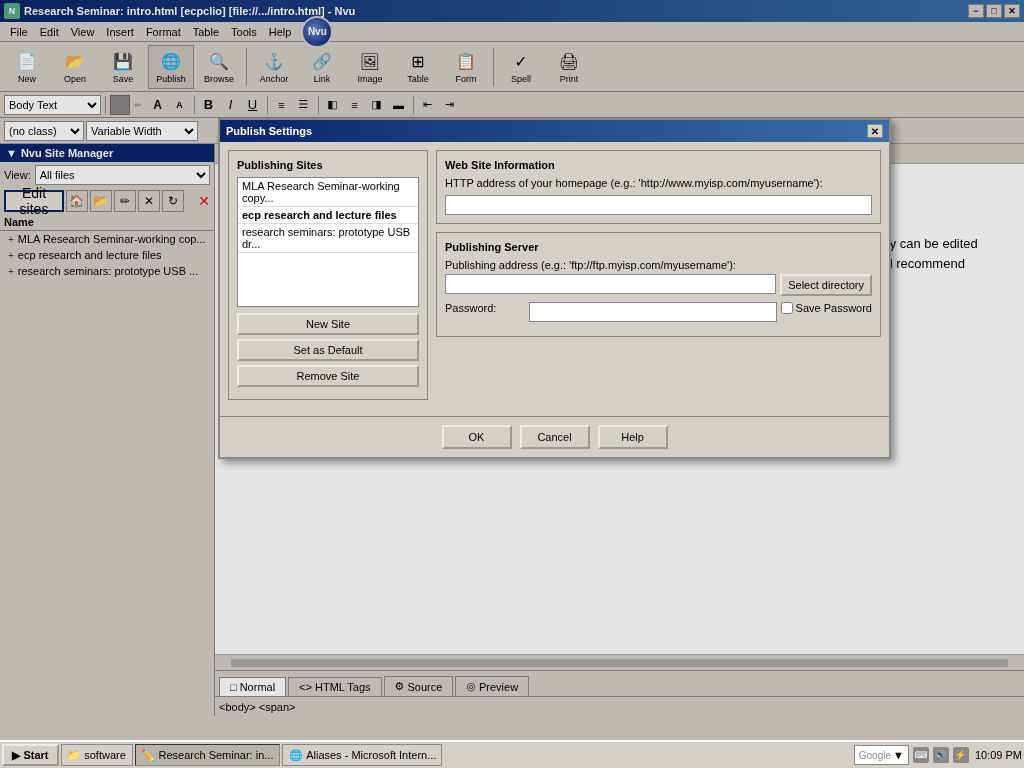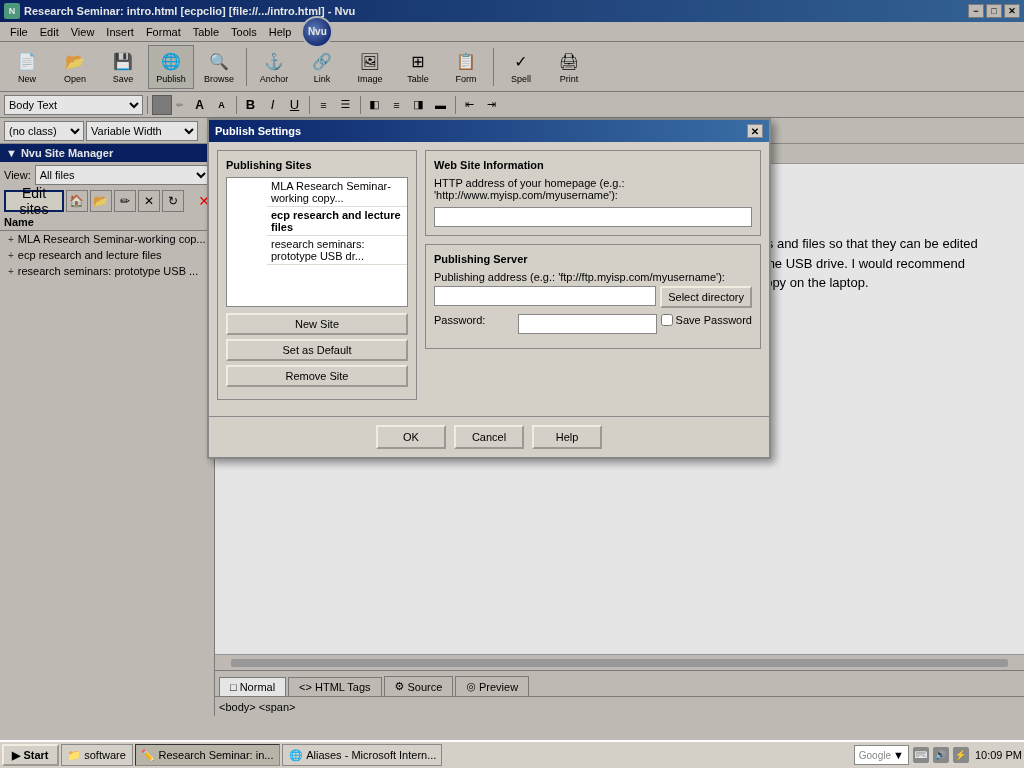--- a/index.html
+++ b/index.html
@@ -261,22 +261,22 @@
       top: 0; left: 0;
       width: 1024px; height: 768px;
       background: rgba(0,0,0,0.1);
       display: flex;
       align-items: flex-start;
       justify-content: flex-start;
     }
     .modal-dialog {
       position: absolute;
       top: 118px;
-      left: 207px;
-      width: 564px;
+      left: 218px;
+      width: 673px;
       background: #d4d0c8;
       border: 2px solid #888;
       box-shadow: 4px 4px 8px rgba(0,0,0,0.4);
     }
     .modal-title-bar {
       background: linear-gradient(to right, #0a246a, #3a6ea5);
       color: white;
       height: 22px;
       display: flex;
       align-items: center;
@@ -318,21 +318,20 @@
       border: 1px solid #888;
       height: 130px;
       overflow-y: auto;
       margin-bottom: 6px;
     }
     .sites-item {
       padding: 2px 4px;
       font-size: 11px;
       cursor: pointer;
       border-bottom: 1px solid #e0dcd4;
-      margin-left: 40px;
     }
     .sites-item.bold { font-weight: bold; }
     .modal-btn {
       width: 100%;
       height: 22px;
       background: #d4d0c8;
       border: 2px outset #f0ece0;
       font-size: 11px;
       cursor: pointer;
       margin-bottom: 4px;
@@ -491,21 +490,21 @@
     <div class="toolbar-icon">✓</div>
     <span>Spell</span>
   </div>
   <div class="toolbar-btn">
     <div class="toolbar-icon">🖨</div>
     <span>Print</span>
   </div>
 </div>
 
 <div class="format-toolbar">
-  <select class="format-select" style="width:139px;">
+  <select class="format-select" style="width:97px;">
     <option>Body Text</option>
   </select>
   <div style="width:1px;height:18px;background:#888;margin:0 2px;"></div>
   <div style="width:20px;height:20px;background:#888;border:1px solid #666;margin-right:2px;"></div>
   <div style="font-size:9px;color:#888;margin-right:4px;">✏</div>
   <div style="font-size:12px;font-weight:bold;width:20px;height:20px;border:1px solid transparent;display:flex;align-items:center;justify-content:center;">A</div>
   <div style="font-size:9px;font-weight:bold;width:20px;height:20px;border:1px solid transparent;display:flex;align-items:center;justify-content:center;">A</div>
   <div style="width:1px;height:18px;background:#888;margin:0 2px;"></div>
   <div class="format-btn" style="font-weight:bold;font-size:13px;">B</div>
   <div class="format-btn" style="font-style:italic;font-size:13px;">I</div>

